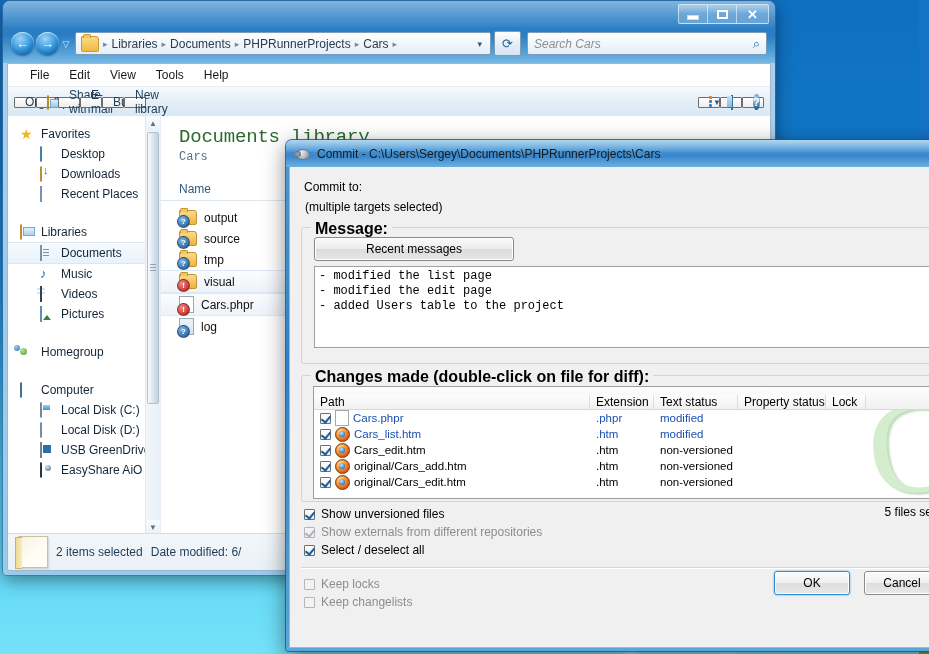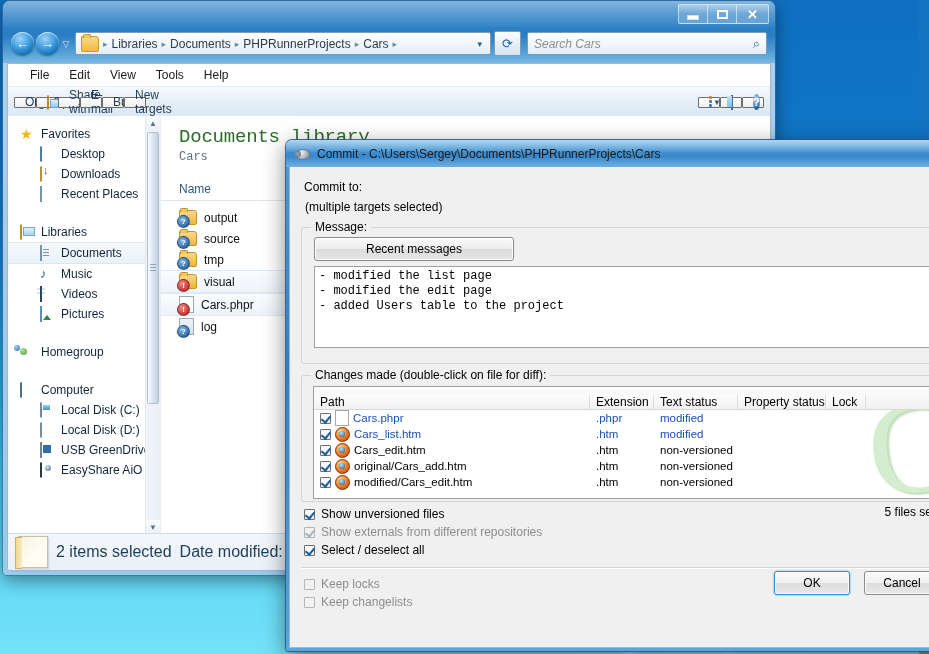--- a/index.html
+++ b/index.html
@@ -235,21 +235,21 @@
   .ov.q{background:radial-gradient(circle at 35% 30%,#7fb8e8,#174f8c);}
   .ov.x{background:radial-gradient(circle at 35% 30%,#f08b86,#bb1212);}
 
   #statusbar{position:absolute;left:0;right:0;bottom:0;height:36px;
     background:linear-gradient(to bottom,#f3f7fb,#e9f0f7);
     border-top:1px solid #d2dfea;display:flex;align-items:center;padding-left:10px;gap:8px;}
   .sb-doc{width:28px;height:30px;background:linear-gradient(135deg,#f7f3e2 0%,#fffdf4 60%);
     border:1px solid #c9c0a4;position:relative;box-shadow:1px 1px 2px rgba(0,0,0,.15);}
   .sb-doc:before{content:"";position:absolute;left:-4px;top:0;width:6px;height:30px;
     background:linear-gradient(to right,#f3d98f,#f7ebc4);border:1px solid #c9b077;border-right:none;}
-  .sb-text{color:#1d3c57;font-size:16px;}
+  .sb-text{color:#1d3c57;font-size:12px;}
 
   
   #commit{
     position:absolute;left:286px;top:140px;width:762px;height:511px;
     border-radius:6px 6px 3px 3px;
     background:linear-gradient(to bottom,#4d9ad4,#2f7fc2 45%,#5aa5da 100%);
     box-shadow:0 0 0 1px rgba(35,85,135,.85), 0 6px 22px rgba(0,0,0,.5);
     box-sizing:border-box;overflow:hidden;
   }
   #cm-title{position:absolute;left:0;top:0;right:0;height:27px;
@@ -274,21 +274,21 @@
   .ccap .g-min{display:block;width:9px;height:2px;background:#1b3a52;margin-top:6px;}
   .ccap .g-max{display:block;width:10px;height:8px;border:1px solid #1b3a52;box-sizing:border-box;}
 
   #cm-body{position:absolute;left:3px;top:27px;right:3px;bottom:3px;
     background:#f0f0f0;border:1px solid #9fb8cc;border-top:none;box-sizing:border-box;}
   .lbl{font-size:12px;color:#000;}
   #commit-to-lbl{position:absolute;left:14px;top:13px;}
   #commit-to-val{position:absolute;left:15px;top:33px;}
 
   .grp{position:absolute;border:1px solid #d4d4d4;border-radius:3px;background:transparent;}
-  .grp > .gtitle{position:absolute;top:-8px;left:9px;background:#f0f0f0;padding:0 4px;font-size:12px;color:#000;}
+  .grp > .gtitle{position:absolute;top:-8px;left:9px;background:#f0f0f0;padding:0 4px;font-size:16px;color:#000;font-weight:bold;}
 
   #grp-message{left:11px;top:60px;right:11px;height:135px;}
   #recent-btn{position:absolute;left:12px;top:9px;width:198px;height:22px;
     background:linear-gradient(to bottom,#fafafa,#ededed 48%,#dcdcdc 52%,#e6e6e6);
     border:1px solid #8a8a8a;border-radius:3px;
     display:flex;align-items:center;justify-content:center;font-size:12px;color:#000;
     box-shadow:inset 0 0 0 1px #fff;}
   #msg-box{position:absolute;left:12px;top:38px;right:12px;height:82px;
     background:#fff;border:1px solid #a0a0a0;overflow:hidden;padding:2px 4px;box-sizing:border-box;}
   #msg-text{font-family:"Liberation Mono",monospace;font-size:12px;color:#000;
@@ -409,21 +409,21 @@
       <span class="cb">
         <span class="openicon"></span>
         <span>Open</span>
       </span>
       <span class="cb">
         <span>Share with</span>
         <span class="caret">▼</span>
       </span>
       <span class="cb">E-mail</span>
       <span class="cb">Burn</span>
-      <span class="cb">New targets</span>
+      <span class="cb">New library</span>
       <span class="spacer"></span>
       <span class="cb">
         <span class="viewicon">
           <b></b>
             <b></b>
             <b></b>
             <i></i>
             <i></i>
             <i></i>
         </span>
@@ -679,21 +679,21 @@
           <span class="cell blk" style="width:64px;">.htm</span>
           <span class="cell blk" style="width:84px;">non-versioned</span>
           <span class="cell" style="width:88px;"></span>
           <span class="cell" style="width:40px;"></span>
         </div>
 
         <div class="rowz">
           <span class="cell" style="width:276px;">
             <span class="cb on"></span>
             <span class="ficon-fx"></span>
-            <span class="blk">modified/Cars_edit.htm</span>
+            <span class="blk">original/Cars_edit.htm</span>
           </span>
           <span class="cell blk" style="width:64px;">.htm</span>
           <span class="cell blk" style="width:84px;">non-versioned</span>
           <span class="cell" style="width:88px;"></span>
           <span class="cell" style="width:40px;"></span>
         </div>
       </div>
     </div>
 
     <div id="opts">

